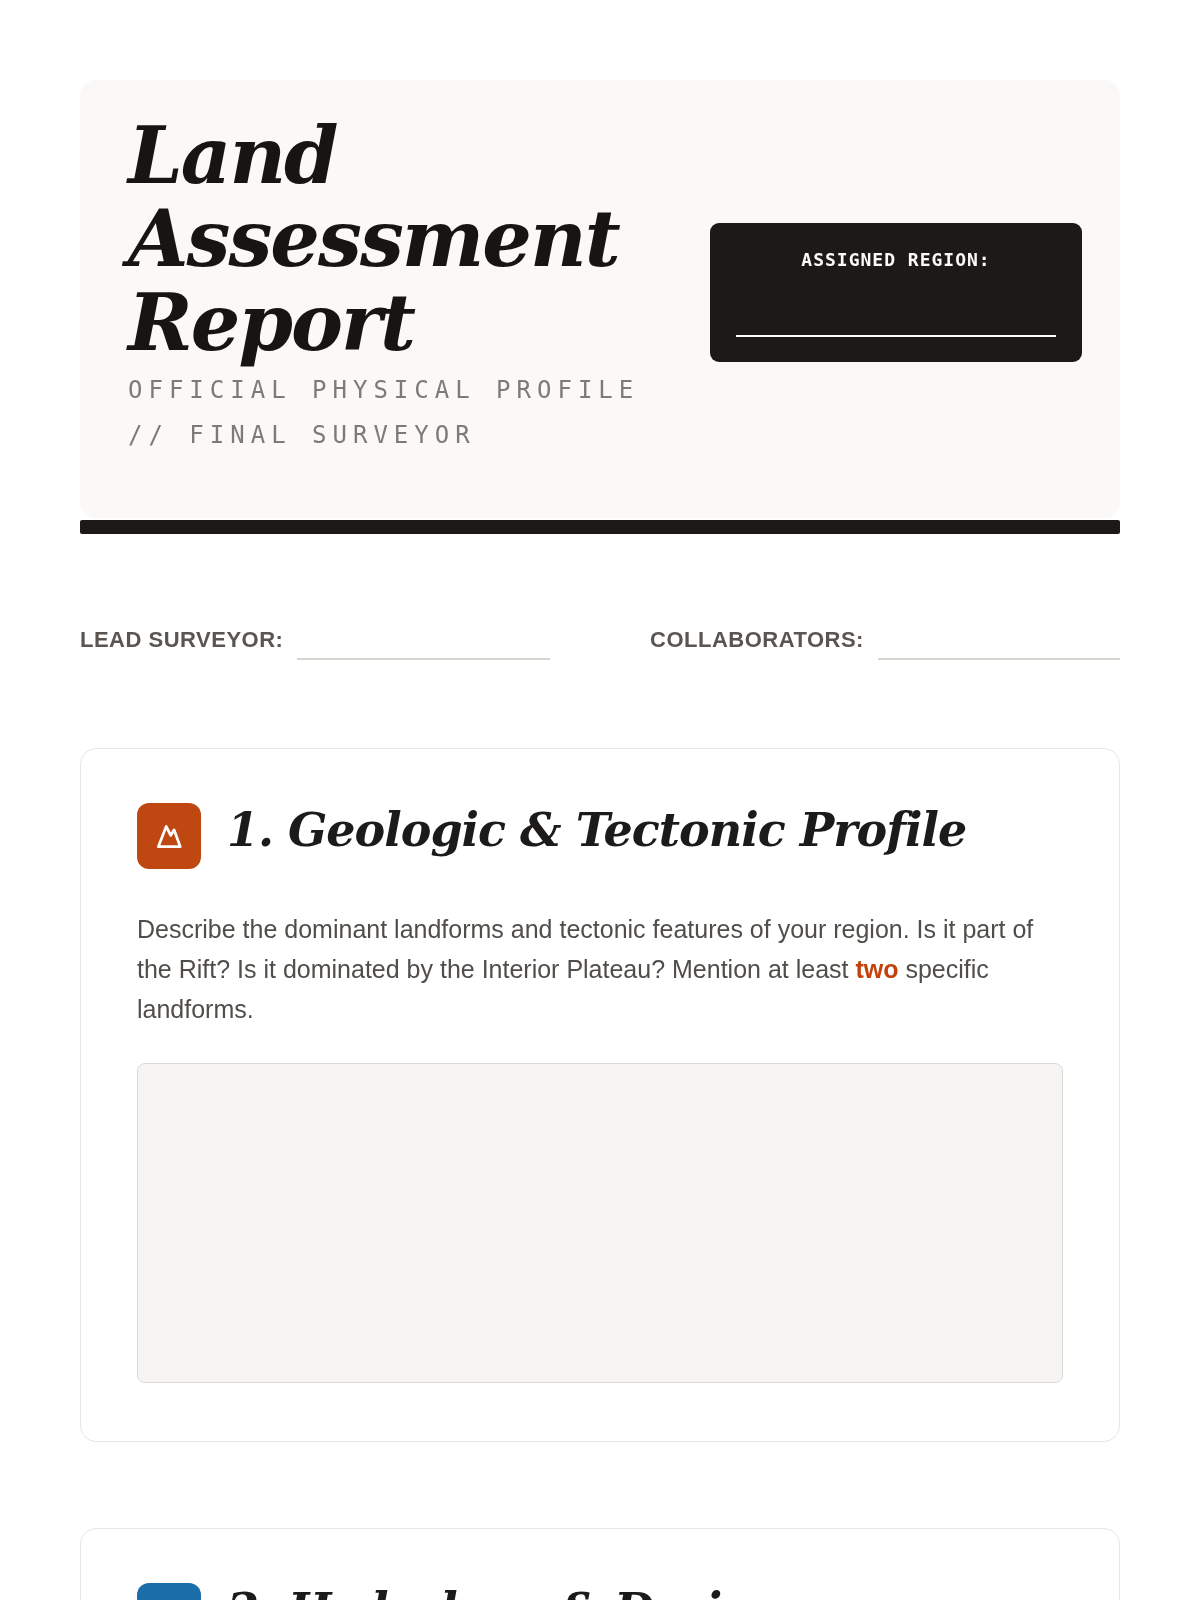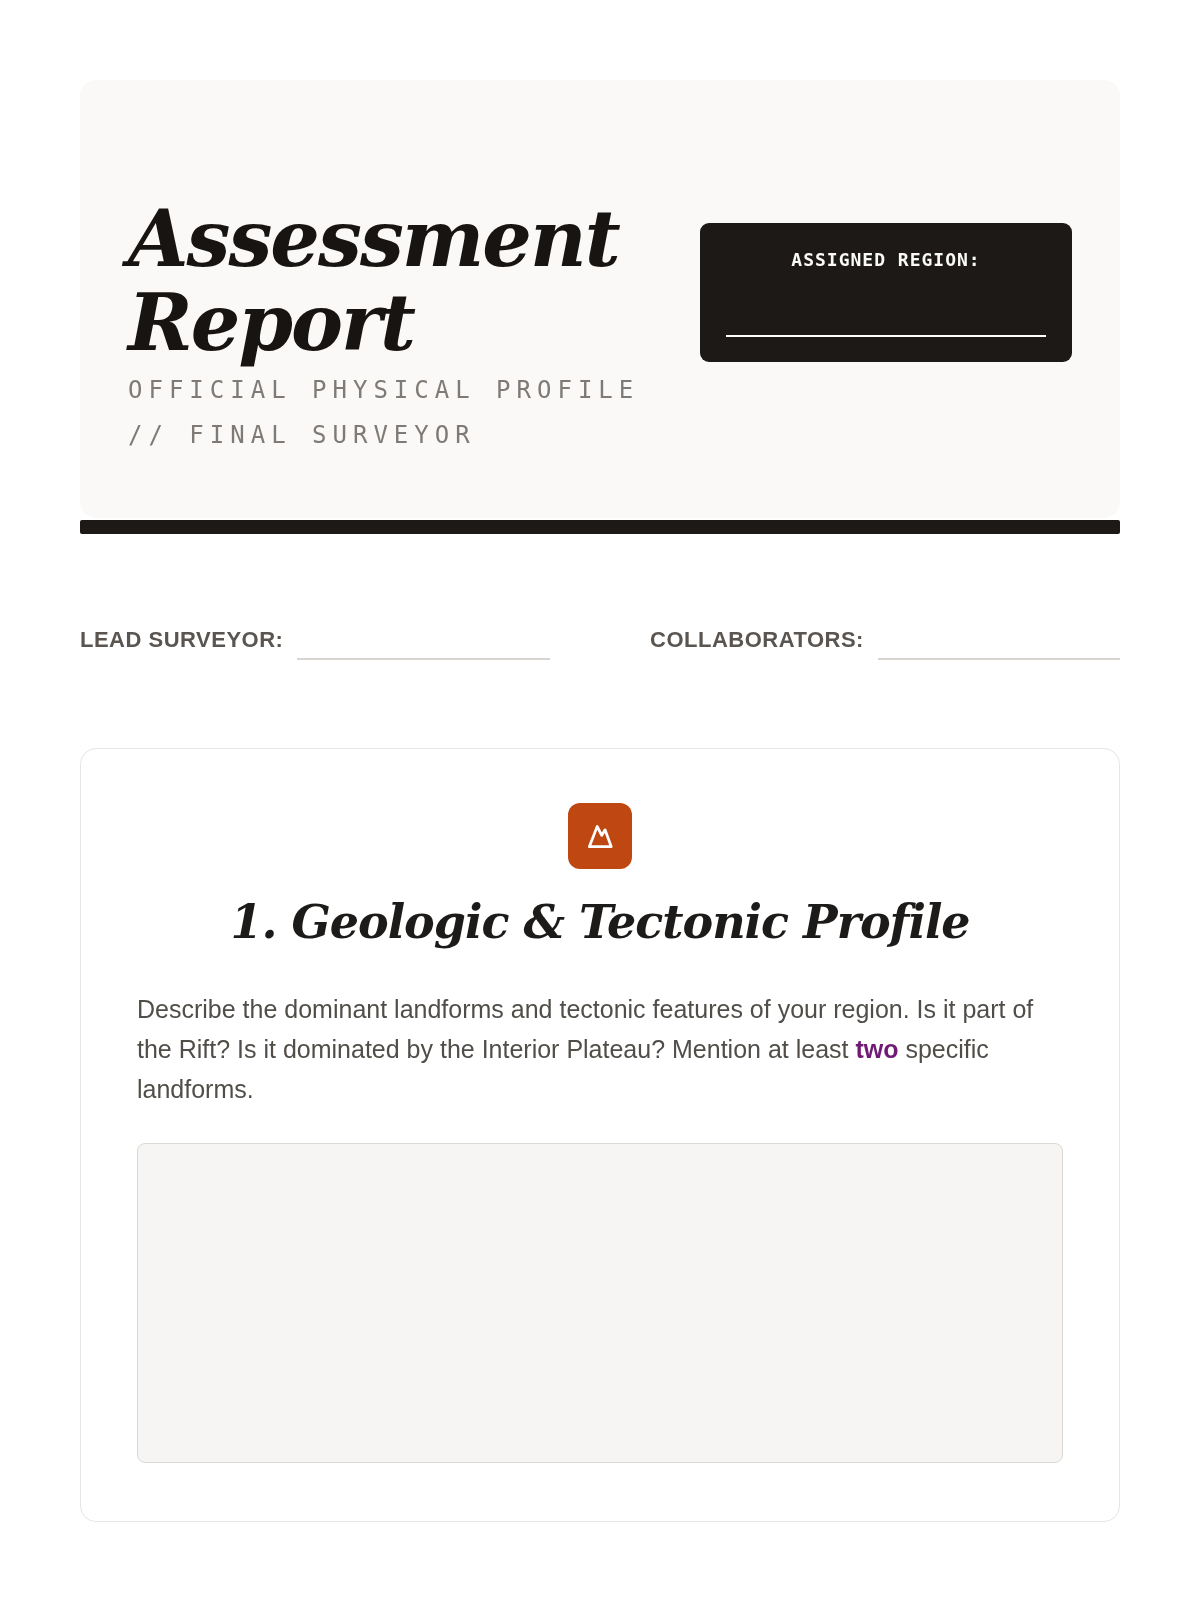--- a/index.html
+++ b/index.html
@@ -29,21 +29,21 @@
     margin-top: 4px;
     font-family: "DejaVu Sans Mono", monospace;
     font-size: 24px;
     line-height: 1.85;
     letter-spacing: 6px;
     color: #7f7a75;
   }
   .region-box {
     position: absolute;
     top: 143px;
-    right: 48px;
+    right: 38px;
     width: 372px;
     height: 139px;
     background: #1c1917;
     border-radius: 9px;
     padding-top: 26px;
     text-align: center;
   }
   .region-label {
     font-family: "DejaVu Sans Mono", monospace;
     font-weight: bold;
@@ -90,21 +90,21 @@
 
   
   .section-card {
     margin-top: 88px;
     background: #ffffff;
     border: 1px solid #e8e6e2;
     border-radius: 16px;
     padding: 54px 56px 58px 56px;
   }
   .section-card.partial { margin-top: 86px; min-height: 420px; }
-  .section-head { display: flex; align-items: center; gap: 26px; flex-direction: column; }
+  .section-head { display: flex; gap: 26px; }
   .section-icon {
     width: 64px; height: 66px;
     border-radius: 12px;
     flex: 0 0 auto;
     display: flex; align-items: center; justify-content: center;
   }
   .icon-geology   { background: #bf4712; }
   .icon-hydrology { background: #1a6da8; }
   .section-title {
     font-family: "DejaVu Serif", serif;
@@ -115,21 +115,21 @@
     color: #1d1b19;
     white-space: nowrap;
   }
   .section-prompt {
     margin-top: 40px;
     font-size: 25px;
     line-height: 40px;
     color: #514e49;
     max-width: 935px;
   }
-  .section-prompt b { color: #701a75; }
+  .section-prompt b { color: #c2410c; }
   .answer-area {
     display: block;
     margin-top: 34px;
     width: 100%;
     height: 320px;
     background: #f6f5f3;
     border: 1px solid #dcd9d4;
     border-radius: 8px;
     resize: none;
     outline: none;
@@ -139,21 +139,21 @@
     padding: 16px;
   }
 </style>
 </head>
 <body>
 
 <div class="page">
 
   <header class="header-card">
     <h1 class="doc-title">
-      <br>
+      <span>Land</span><br>
       <span>Assessment</span><br>
       <span>Report</span>
     </h1>
     <div class="doc-subtitle">
       <div>OFFICIAL PHYSICAL PROFILE</div>
       <div>// FINAL SURVEYOR</div>
     </div>
     <div class="region-box">
       <div class="region-label">ASSIGNED REGION:</div>
       <div class="region-line"></div>

